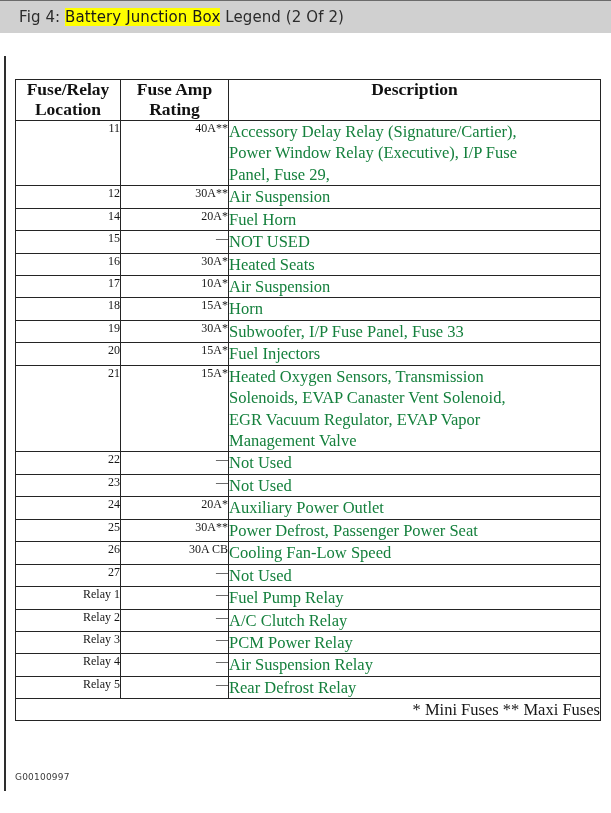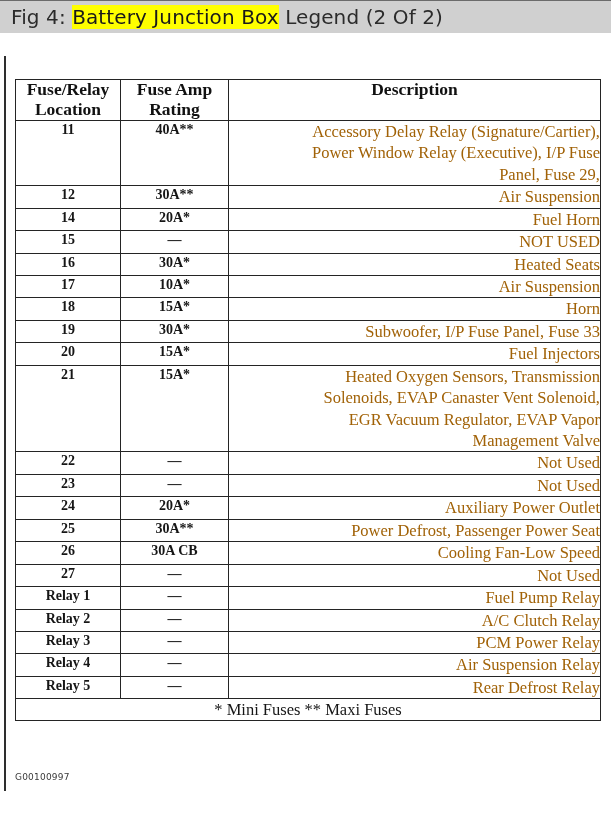--- a/index.html
+++ b/index.html
@@ -23,23 +23,23 @@
     width: 611px;
     height: 33px;
     background: #d0d0d0;
     border-top: 1px solid #6b6b6b;
     box-sizing: border-box;
     display: flex;
     align-items: center;
   }
   #caption-text {
     font-family: "DejaVu Sans", sans-serif;
-    font-size: 20px;
+    font-size: 15px;
     color: #2b2b2b;
-    padding-left: 11px;
+    padding-left: 19px;
     white-space: nowrap;
     letter-spacing: 0.1px;
   }
   .hl {
     background: #ffff00;
     color: #1a1a1a;
   }
 
   
   #page-sheet {
@@ -88,39 +88,38 @@
     font-size: 17.5px;
     text-align: center;
     line-height: 1.14;
     padding: 5px 2px 6px 2px;
     font-family: "Liberation Serif", serif;
     color: #111;
   }
   th.hd .l2 { display: block; }
 
   td.loc, td.amp {
-    text-align: center;
-    font-size: 14px;
+    text-align: right;
+    font-size: 12px;
     line-height: 1.28;
     padding: 2px 2px 2px 2px;
     color: #161616;
     height: 19px;
-    font-weight: bold;
   }
   td.desc {
-    text-align: right;
+    text-align: left;
     font-size: 16.5px;
     line-height: 1.30;
     padding: 2px 4px 2px 7px;
-    color: #a16207;
+    color: #15803d;
   }
   td.desc .ln { display: block; white-space: nowrap; }
 
   td.footnote {
-    text-align: center;
+    text-align: right;
     font-size: 16.5px;
     line-height: 1.28;
     padding: 2px 4px 3px 7px;
     color: #161616;
   }
 
   
   #fig-code {
     position: absolute;
     left: 15px;

